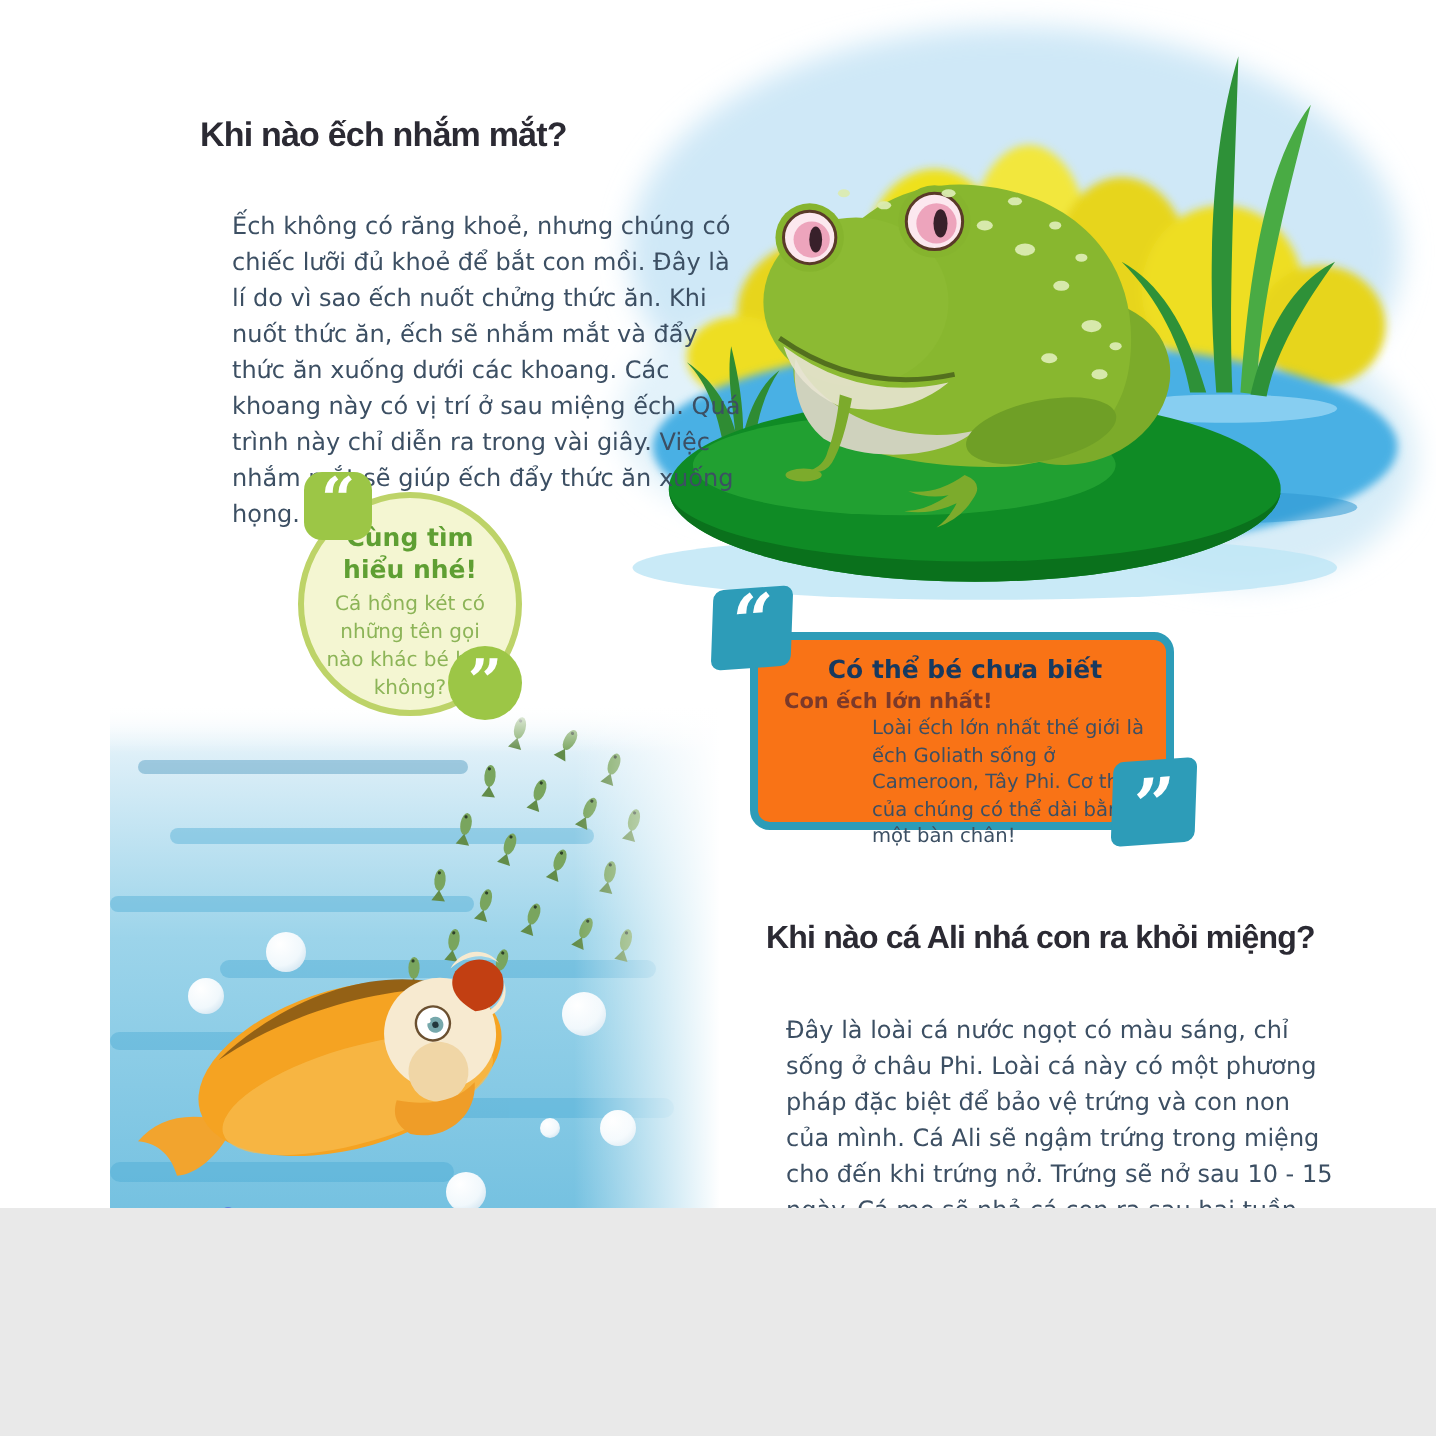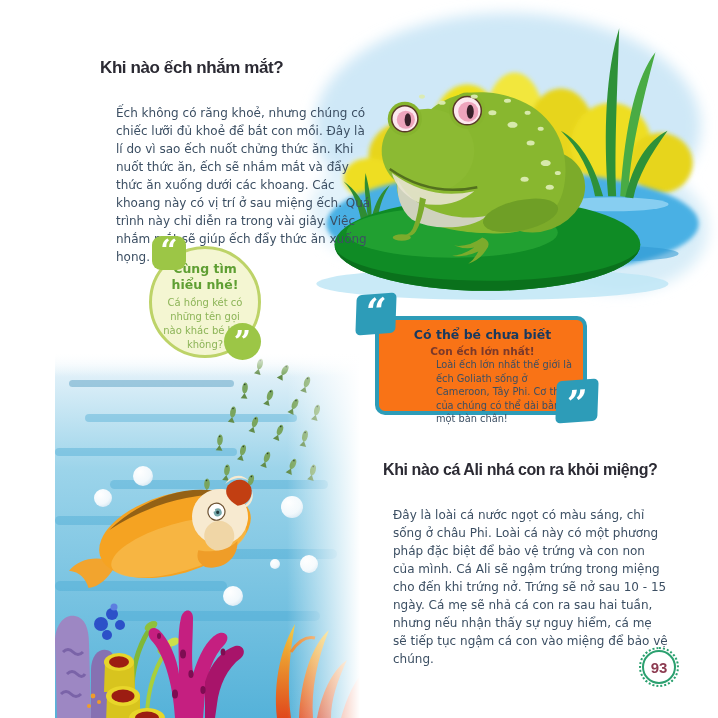--- a/index.html
+++ b/index.html
@@ -1,17 +1,17 @@
 <!DOCTYPE html>
 <html><head>
 <meta charset="utf-8">
 <style>
   html,body{margin:0;padding:0;background:#e9e9e9;}
   .page{
-    position:relative;width:718px;height:718px;background:#ffffff;
+    position:relative;width:718px;height:604px;background:#ffffff;
     overflow:hidden;font-family:"DejaVu Sans",sans-serif;margin:0 auto;
   }
   
   .sec-title{
     position:absolute;margin:0;font-family:"Liberation Sans",sans-serif;
     font-weight:800;font-size:17px;letter-spacing:-0.4px;color:#2b2a33;
   }
   #s1-title{left:100px;top:58px;}
   #s2-title{left:383px;top:461px;font-size:16px;}
   .sec-body{
@@ -36,21 +36,21 @@
   #q-g-open{left:152px;top:236px;width:34px;height:34px;border-radius:9px;font-size:30px;line-height:30px;}
   #q-g-close{left:224px;top:323px;width:37px;height:37px;border-radius:50%;font-size:30px;line-height:26px;padding-top:6px;box-sizing:border-box;}
 
   
   .fact-box{
     position:absolute;left:375px;top:316px;width:212px;height:99px;
     box-sizing:border-box;border:4px solid #2d9cb8;border-radius:10px;
     background:#f97316;padding:7px 10px 6px 13px;
   }
   .fb-title{text-align:center;font-weight:bold;font-size:12.5px;color:#17395f;}
-  .fb-subtitle{margin-top:3px;font-weight:bold;font-size:10.5px;color:#7b392a;text-align:center;}
+  .fb-subtitle{margin-top:3px;font-weight:bold;font-size:10.5px;color:#7b392a;}
   .fb-body{margin-top:1px;font-size:9.8px;line-height:13.5px;color:#3c4f63;margin-left:44px;}
   .q-teal{background:#2d9cb8;transform:rotate(-4deg) skewX(-6deg);}
   #q-t-open{left:356px;top:294px;width:40px;height:40px;border-radius:5px;font-size:36px;line-height:34px;}
   #q-t-close{left:556px;top:380px;width:42px;height:42px;border-radius:5px;font-size:36px;line-height:30px;padding-top:8px;box-sizing:border-box;}
 
   
   .page-badge{
     position:absolute;left:598px;top:650px;width:30px;height:30px;
     border:2px solid #2ba06f;border-radius:50%;background:#fff;
     display:flex;align-items:center;justify-content:center;

